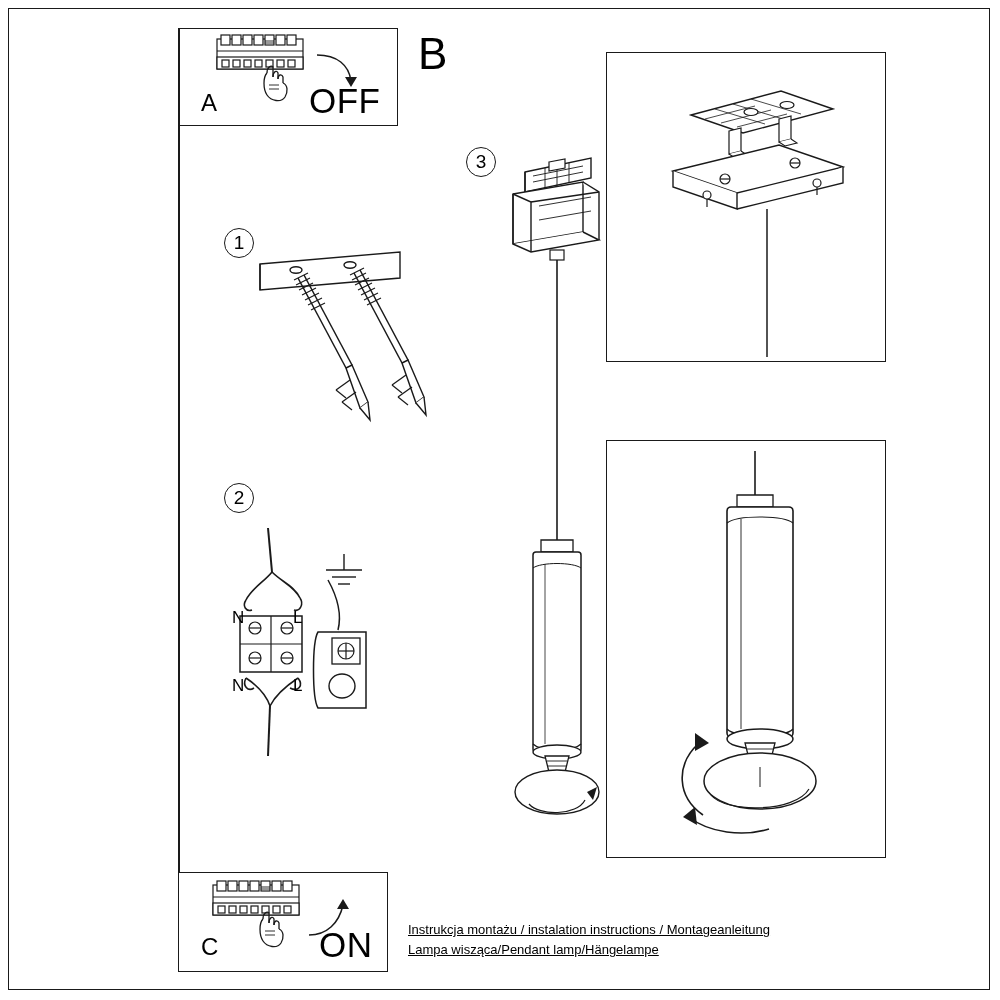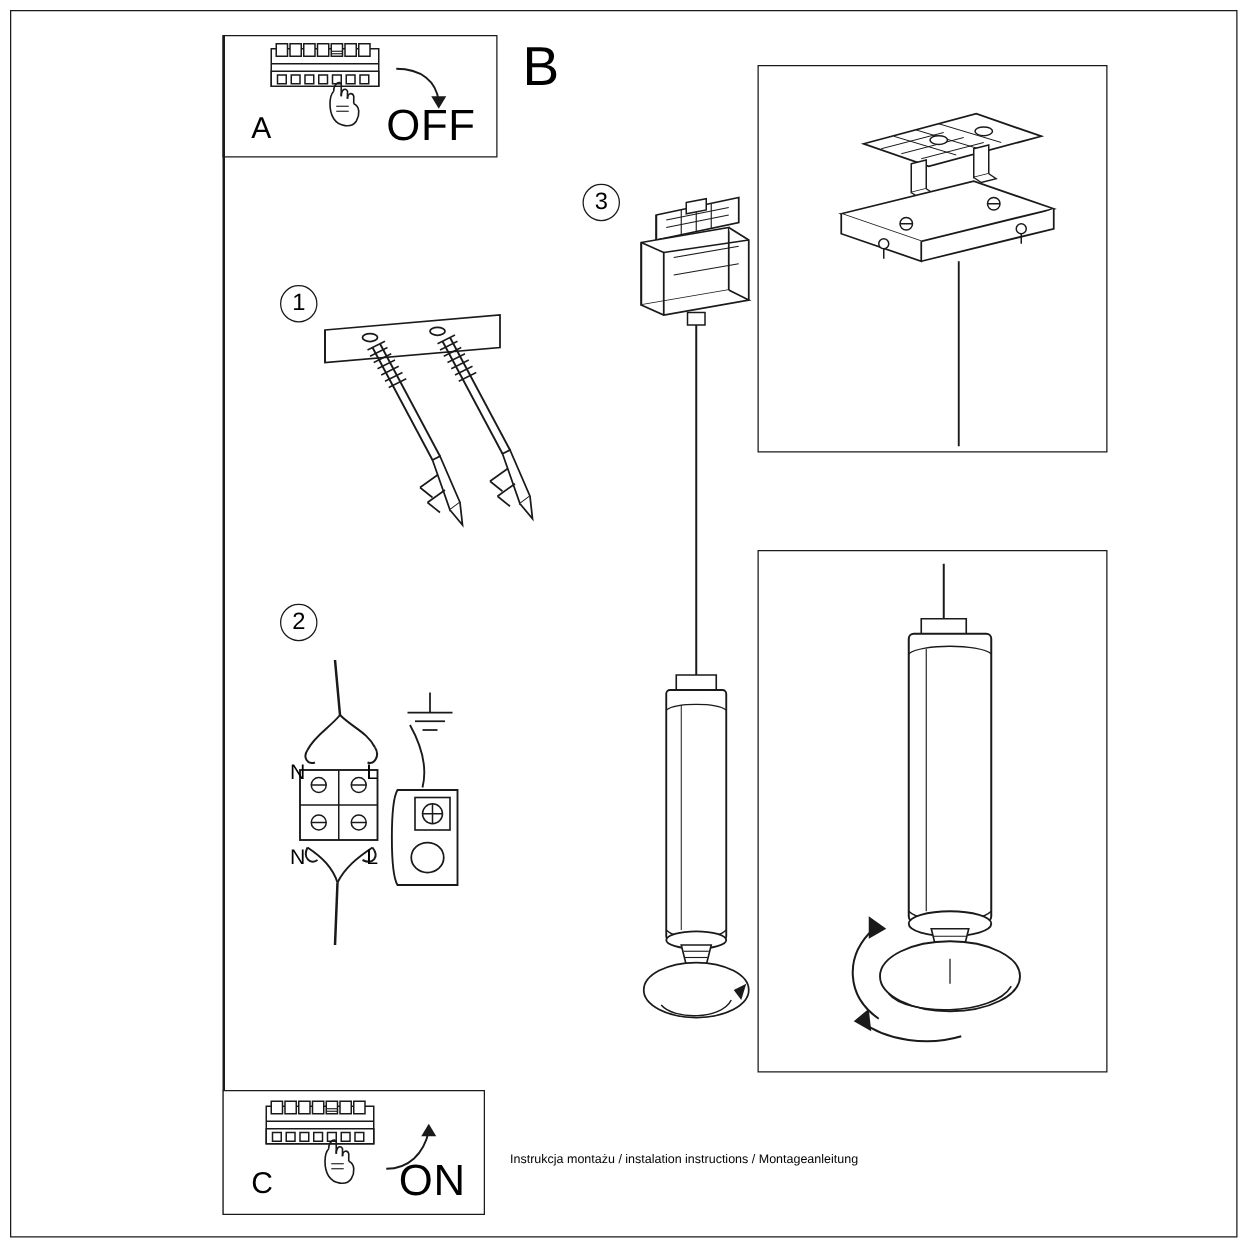--- a/index.html
+++ b/index.html
@@ -48,23 +48,24 @@
     line-height: 1;
   }
   .onoff {
     font-size: 35px;
     letter-spacing: 0.5px;
   }
   .terminal-label {
     font-size: 17px;
   }
   .caption {
-    font-size: 10px;
+    font-size: 13px;
     line-height: 1.55;
     white-space: nowrap;
+    text-decoration: underline;
   }
   .circle-num {
     width: 30px; height: 30px;
     border: 1.6px solid #1a1a1a;
     border-radius: 50%;
     display: flex;
     align-items: center;
     justify-content: center;
     font-size: 19px;
     box-sizing: border-box;
@@ -303,20 +304,21 @@
 
           <path d="M104 56 C122 56 134 44 138 26" stroke-width="1.5"></path>
           <path d="M132 30 L138 20 L144 30 Z" fill="#1a1a1a" stroke="none"></path>
         </g>
       </svg>
     </div>
   </div>
 
   <div class="abs" style="left:408px; top:920px;">
     <div class="caption">Instrukcja montażu / instalation instructions / Montageanleitung</div>
+    <div class="caption">Lampa wisząca/Pendant lamp/Hängelampe</div>
   </div>
 
   <div class="abs circle-num" style="left:466px; top:147px;">3</div>
 
   <div class="abs" style="left:495px; top:132px;">
     <svg width="140" height="720" viewBox="0 0 140 720">
       <g class="ln" stroke-width="1.4">
 
         <path d="M30 40 L96 26 L96 46 L30 60 Z" fill="#fff"></path>
         <line x1="30" y1="40" x2="30" y2="60"></line>

